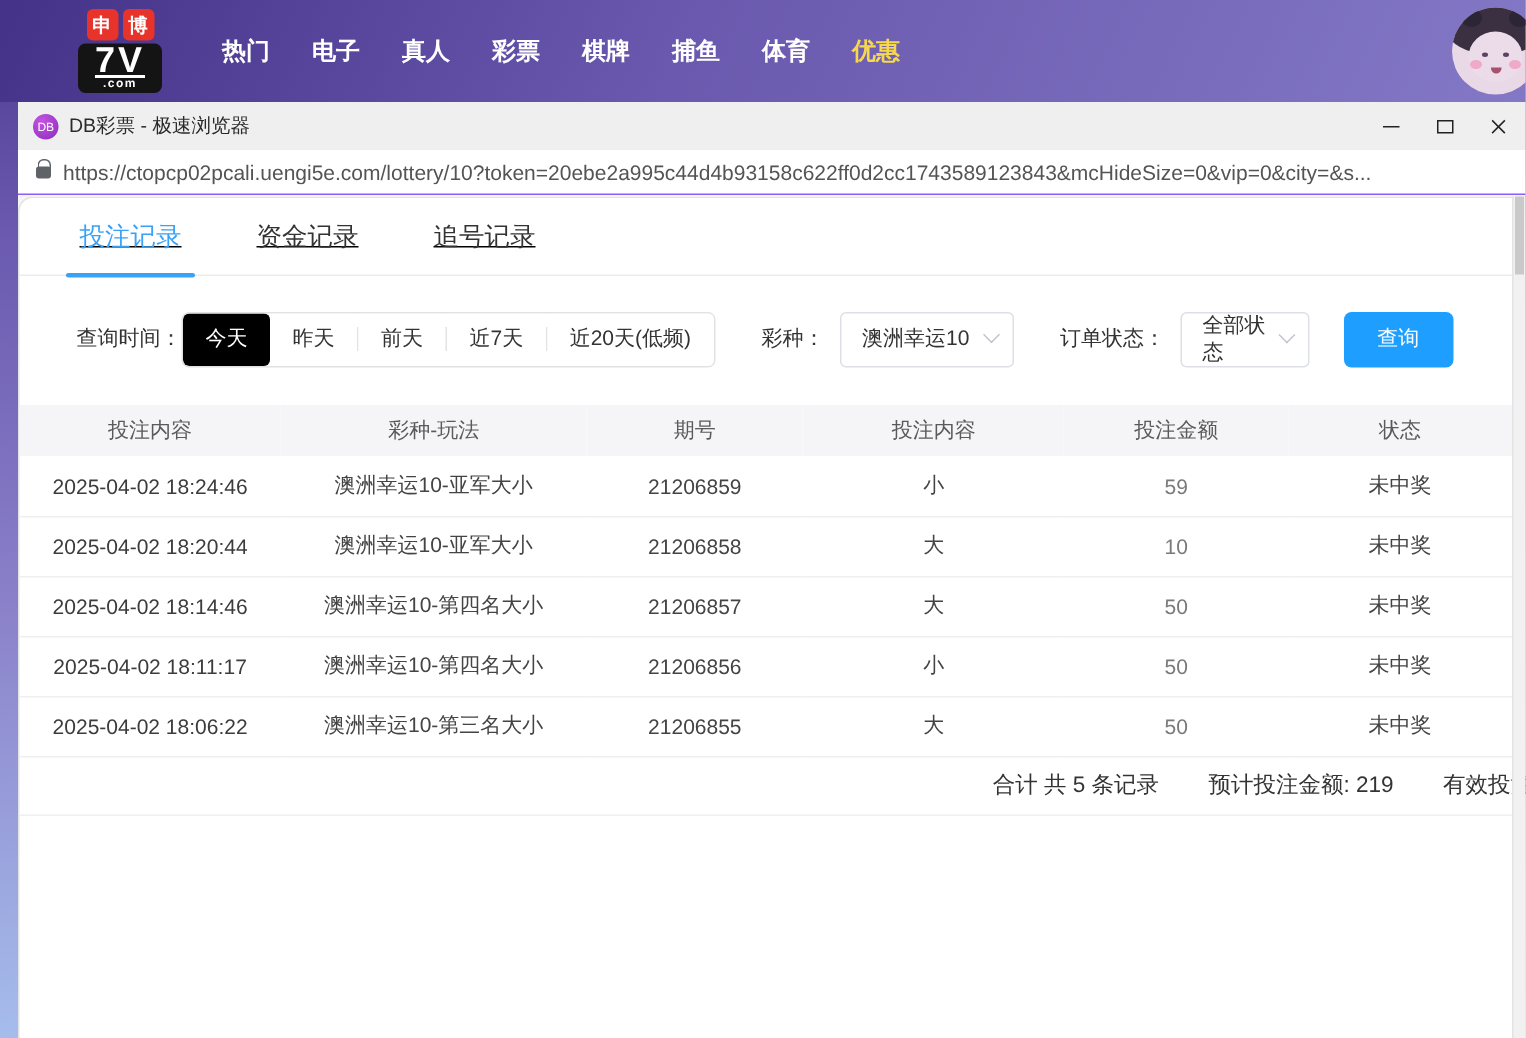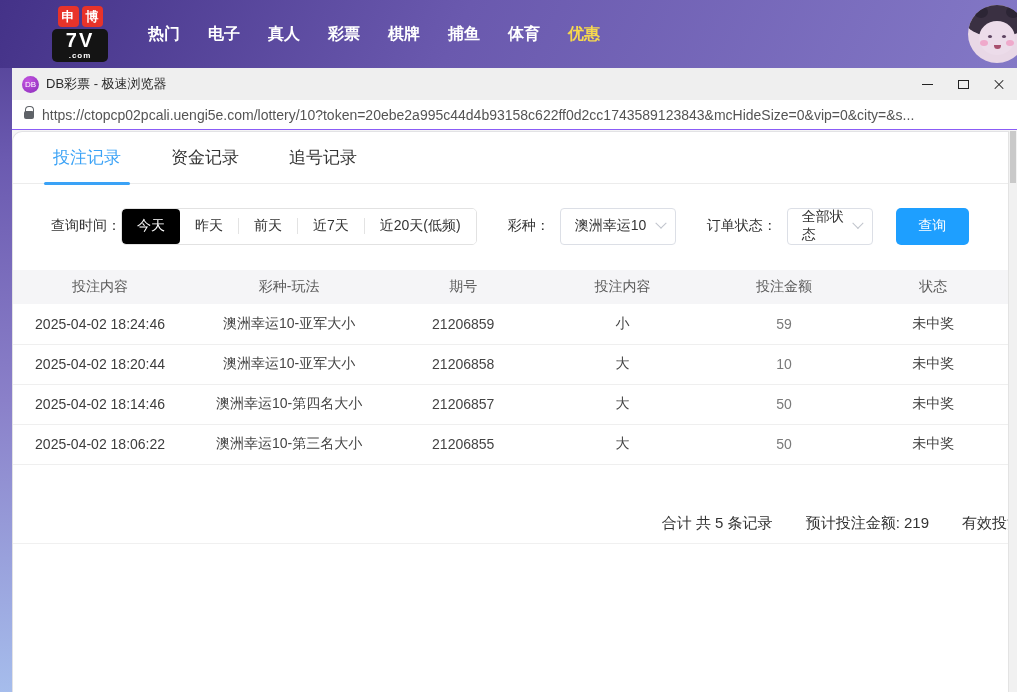--- a/index.html
+++ b/index.html
@@ -12,21 +12,21 @@
 
   
   .top-nav { position:absolute; top:0; left:0; width:1017px; height:68px;
     background:linear-gradient(115deg,#443288 0%,#6a59ae 45%,#8378c6 100%);
     display:flex; align-items:center; }
   .logo { margin-left:48px; width:64px; display:flex; flex-direction:column; align-items:center; }
   .logo-top { display:flex; gap:3px; }
   .logo-chip { width:21px; height:21px; background:#e8332a; border-radius:4px; color:#fff;
     font-size:13px; font-weight:bold; line-height:21px; text-align:center; }
   .logo-main { margin-top:2px; background:#141414; border-radius:5px; padding:1px 5px 2px; text-align:center; min-width:56px; }
-  .logo-7v { color:#fff; font-weight:900; font-size:20px; line-height:21px; letter-spacing:2px; }
+  .logo-7v { color:#fff; font-weight:900; font-size:24px; line-height:21px; letter-spacing:2px;text-decoration:underline; }
   .logo-com { color:#fff; font-size:8px; font-weight:bold; line-height:9px; letter-spacing:1px; }
   .nav-items { display:flex; margin-left:36px; gap:28px; }
   .nav-item { color:#fff; font-size:16px; font-weight:bold; cursor:pointer; white-space:nowrap; }
   .nav-item.highlight { color:#f6d84e; }
   .avatar { position:absolute; right:-9px; top:5px; width:58px; height:58px; border-radius:50%;
     overflow:hidden; background:#e9d8e6; }
   .avatar .hair { position:absolute; top:-8px; left:-5px; right:-5px; height:40px; background:#3a3042; border-radius:50%; }
   .avatar .bun { position:absolute; top:1px; width:14px; height:12px; background:#2c2535; border-radius:50%; }
   .avatar .bun.l { left:6px; } .avatar .bun.r { right:6px; }
   .avatar .face { position:absolute; top:16px; left:11px; width:36px; height:34px; background:#ecdcea; border-radius:50%; }
@@ -53,21 +53,21 @@
   .glyph-close::before { transform:rotate(45deg); } .glyph-close::after { transform:rotate(-45deg); }
 
   .urlbar { height:30px; background:#fff; border-bottom:1px solid #8b5cf6; display:flex; align-items:center; }
   .lock { position:relative; width:10px; height:8px; background:#5f6368; border-radius:2px; margin:0 8px 0 12px; }
   .lock::before { content:''; position:absolute; top:-5px; left:1px; width:7px; height:6px;
     border:1.5px solid #5f6368; border-bottom:none; border-radius:4px 4px 0 0; }
   .url-text { font-size:14px; color:#545454; white-space:nowrap; overflow:hidden; }
 
   
   .page { position:absolute; top:63px; left:0; right:9px; bottom:0; background:#fff;
-    border-top-left-radius:10px; border-top:1px solid #e2e2e5; border-left:1px solid #e2e2e5; }
+    border-top-left-radius:10px; border-top:1px solid #e2e2e5; border-left:1px solid #e2e2e5;text-decoration:underline; }
   .scrollbar { position:absolute; top:63px; right:0; width:9px; bottom:0; background:#f1f1f1; border-left:1px solid #e3e3e3; }
   .scroll-thumb { position:absolute; top:0; left:1px; right:1px; height:52px; background:#c9c9c9; }
 
   .tabs { display:flex; gap:50px; padding:0 0 0 40px; height:52px; align-items:center; border-bottom:1px solid #ececec; }
   .tab { position:relative; font-size:17px; color:#333; cursor:pointer; height:100%; display:flex; align-items:center; }
   .tab.active { color:#3aa2f6; }
   .tab.active::after { content:''; position:absolute; bottom:-2px; left:-9px; right:-9px; height:3px;
     background:#3aa2f6; border-radius:2px; }
 
   .filters { position:absolute; top:75px; left:0; right:0; height:38px; display:flex; align-items:center; }
@@ -227,20 +227,28 @@
         </tr>
         <tr>
           <td>2025-04-02 18:14:46</td>
           <td>澳洲幸运10-第四名大小</td>
           <td>21206857</td>
           <td>大</td>
           <td class="amount">50</td>
           <td>未中奖</td>
         </tr>
         <tr>
+          <td>2025-04-02 18:11:17</td>
+          <td>澳洲幸运10-第四名大小</td>
+          <td>21206856</td>
+          <td>小</td>
+          <td class="amount">50</td>
+          <td>未中奖</td>
+        </tr>
+        <tr>
           <td>2025-04-02 18:06:22</td>
           <td>澳洲幸运10-第三名大小</td>
           <td>21206855</td>
           <td>大</td>
           <td class="amount">50</td>
           <td>未中奖</td>
         </tr>
       </tbody>
     </table>
 

